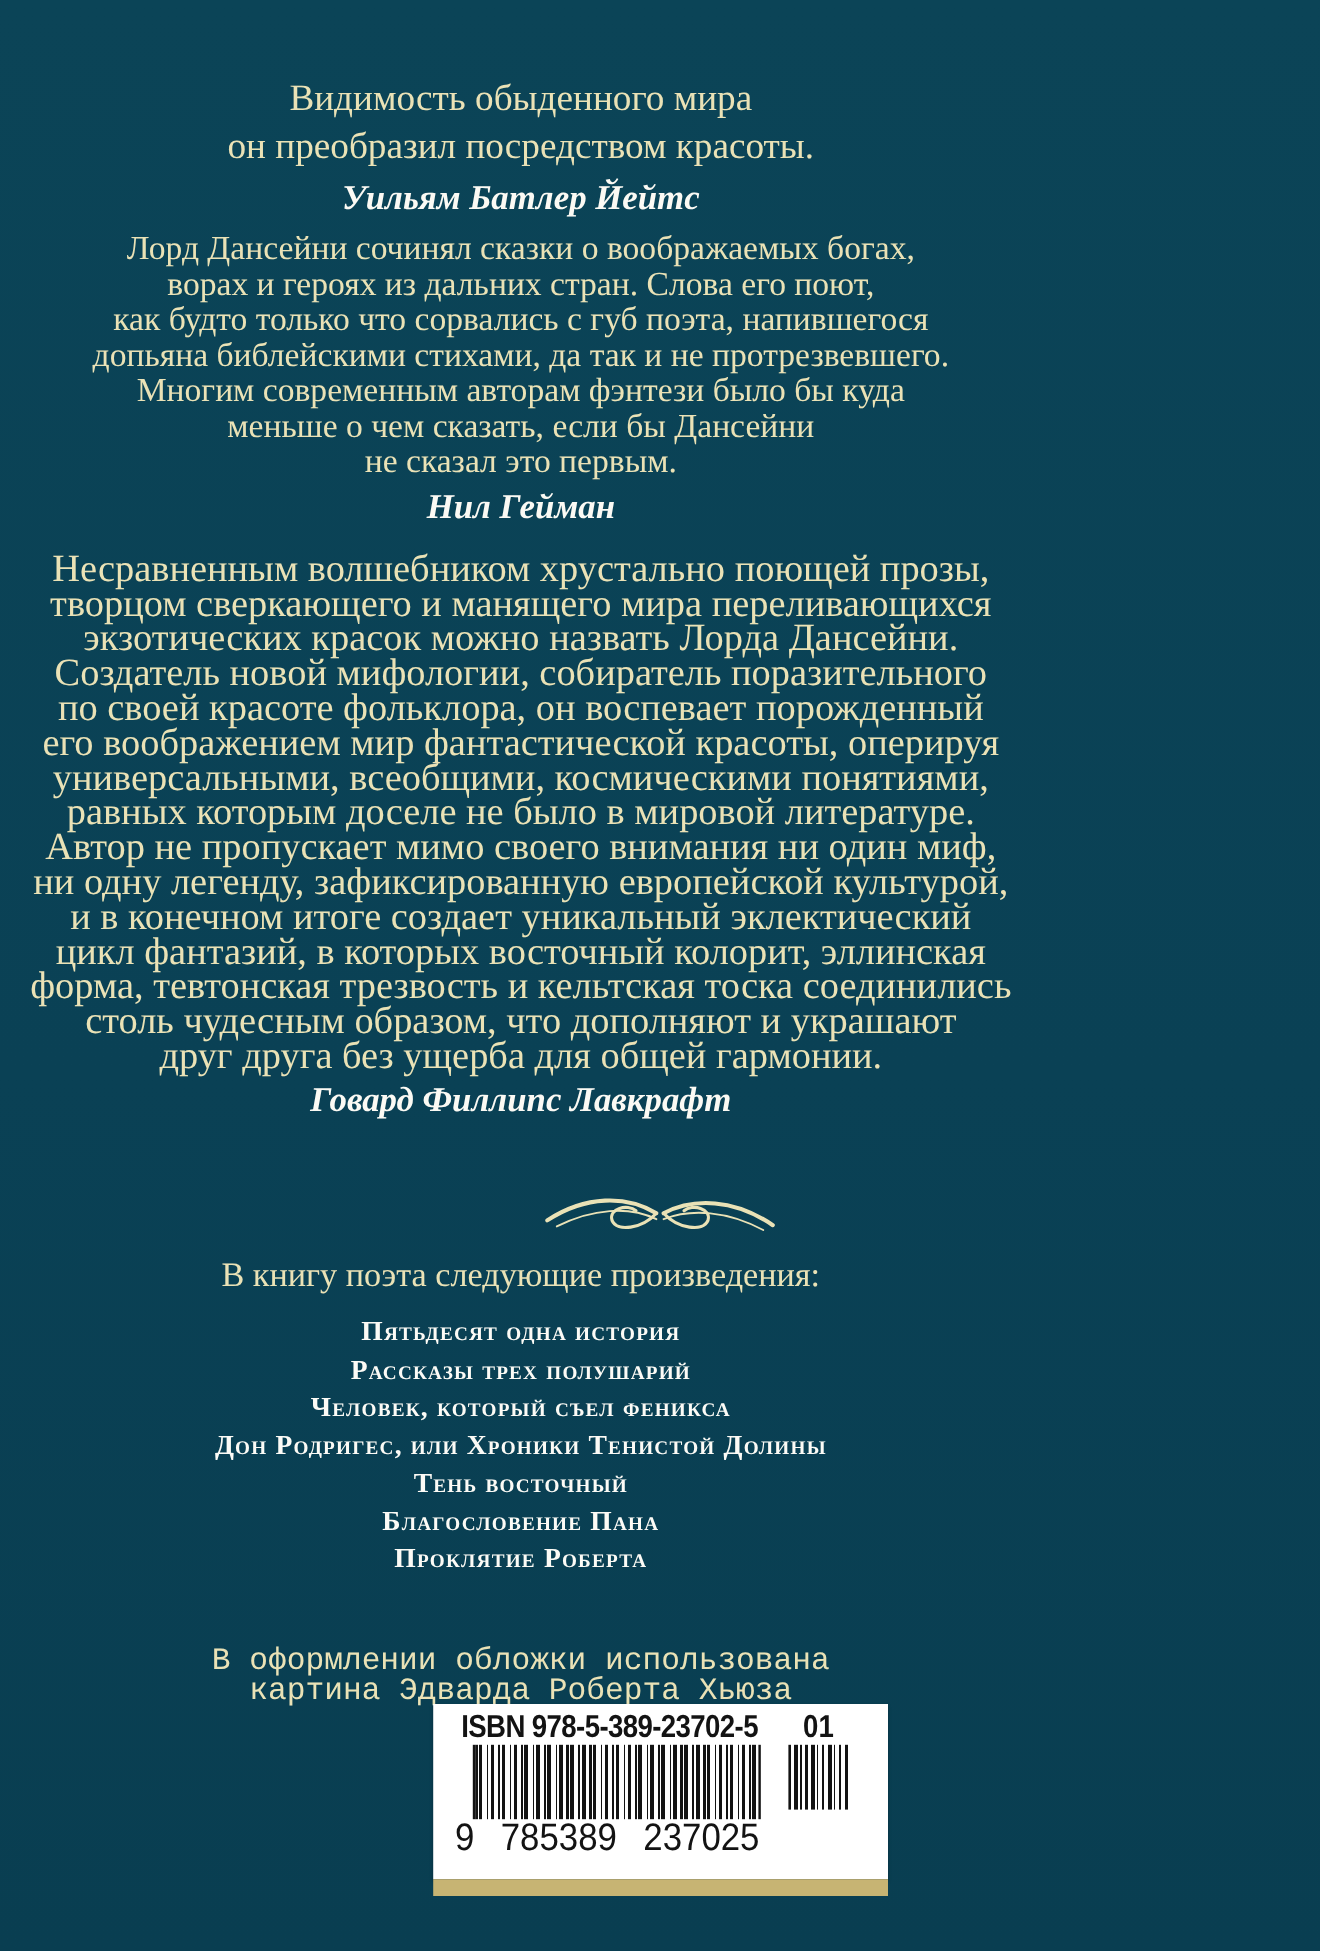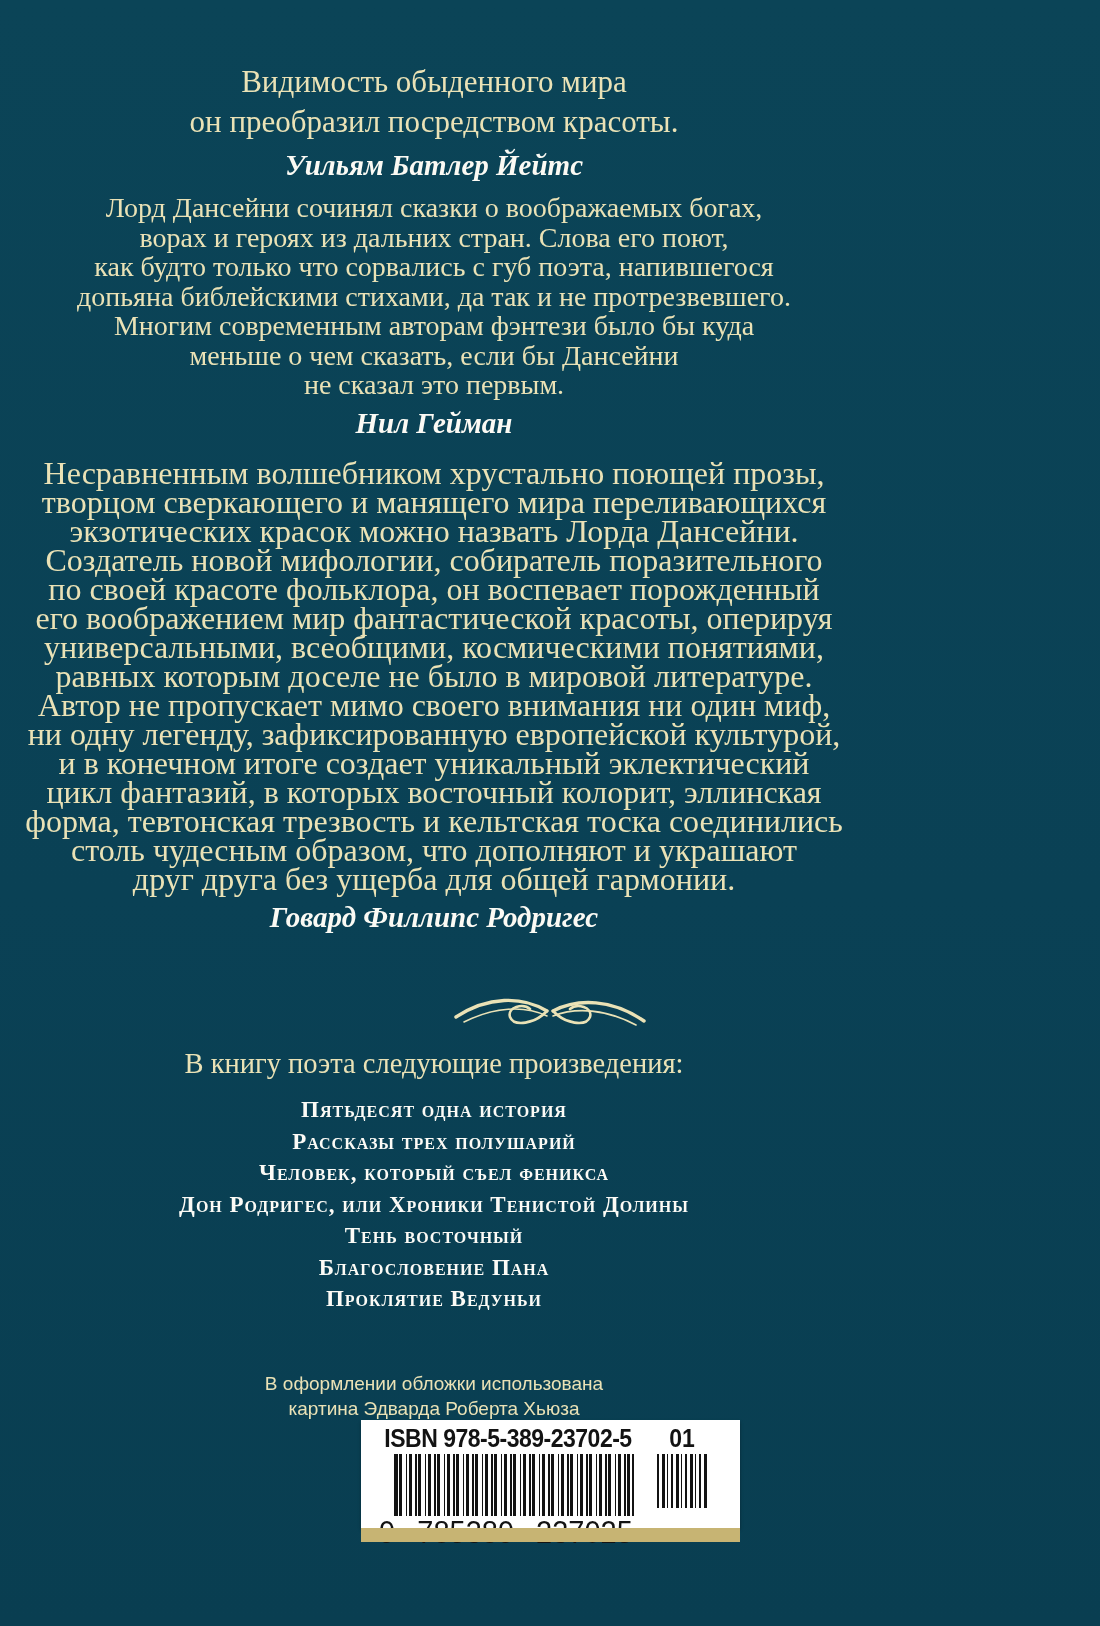--- a/index.html
+++ b/index.html
@@ -36,29 +36,29 @@
   .work{
     font-size:23px;
     font-weight:bold;
     font-variant:small-caps;
     letter-spacing:1px;
     line-height:31.5px;
     color:#fcfbf6;
   }
   .cover-note{
     white-space:pre-line;
-    font-family:Liberation Sans, sans-serif;
-    font-size:19px;
+    font-family:Liberation Mono, monospace;
+    font-size:26px;
     line-height:24.5px;
     color:#eae2b6;
   }
   .isbn-box{
     position:absolute;
     left:361px;top:1420px;
-    width:379px;height:108px;
+    width:379px;height:146px;
     background:#ffffff;
     box-shadow:0 2px 3px rgba(0,0,0,.35);
   }
   .isbn-label{
     position:absolute;left:22px;top:5px;width:250px;
     font-family:"Liberation Sans", sans-serif;
     font-size:23px;font-weight:bold;
     letter-spacing:-0.5px;
     color:#131313;text-align:center;
     transform:scaleY(1.15);
@@ -128,21 +128,21 @@
 его воображением мир фантастической красоты, оперируя
 универсальными, всеобщими, космическими понятиями,
 равных которым доселе не было в мировой литературе.
 Автор не пропускает мимо своего внимания ни один миф,
 ни одну легенду, зафиксированную европейской культурой,
 и в конечном итоге создает уникальный эклектический
 цикл фантазий, в которых восточный колорит, эллинская
 форма, тевтонская трезвость и кельтская тоска соединились
 столь чудесным образом, что дополняют и украшают
 друг друга без ущерба для общей гармонии.</div>
-    <div class="quote-author">Говард Филлипс Родригес</div>
+    <div class="quote-author">Говард Филлипс Лавкрафт</div>
   </div>
 
   <div class="flourish" style="top:990px">
     <svg width="200" height="46" viewBox="0 0 200 46" fill="none" stroke="#eae2b6" stroke-linecap="round">
       <path d="M6 27 C 38 6, 72 6, 97 21" stroke-width="3.4"></path>
       <path d="M97 21 C 85 34, 64 37, 60 27 C 57 17, 73 13, 80 19" stroke-width="2.6"></path>
       <path d="M194 31 C 162 9, 128 8, 103 21" stroke-width="3.4"></path>
       <path d="M103 21 C 115 34, 136 37, 140 27 C 143 17, 127 13, 120 19" stroke-width="2.6"></path>
       <path d="M14 32 C 44 17, 74 15, 97 26" stroke-width="1.6"></path>
       <path d="M186 35 C 156 19, 126 17, 103 26" stroke-width="1.6"></path>
@@ -153,21 +153,21 @@
     <div class="contents-heading">В книгу поэта следующие произведения:</div>
   </div>
 
   <div class="block" style="top:1094px">
     <div class="work">Пятьдесят одна история</div>
     <div class="work">Рассказы трех полушарий</div>
     <div class="work">Человек, который съел феникса</div>
     <div class="work">Дон Родригес, или Хроники Тенистой Долины</div>
     <div class="work">Тень восточный</div>
     <div class="work">Благословение Пана</div>
-    <div class="work">Проклятие Ведуньи</div>
+    <div class="work">Проклятие Роберта</div>
   </div>
 
   <div class="block" style="top:1372px">
     <div class="cover-note">В оформлении обложки использована
 картина Эдварда Роберта Хьюза</div>
   </div>
 
   <div class="isbn-box">
     <div class="isbn-label">ISBN 978-5-389-23702-5</div>
     <div class="edition-code">01</div>

